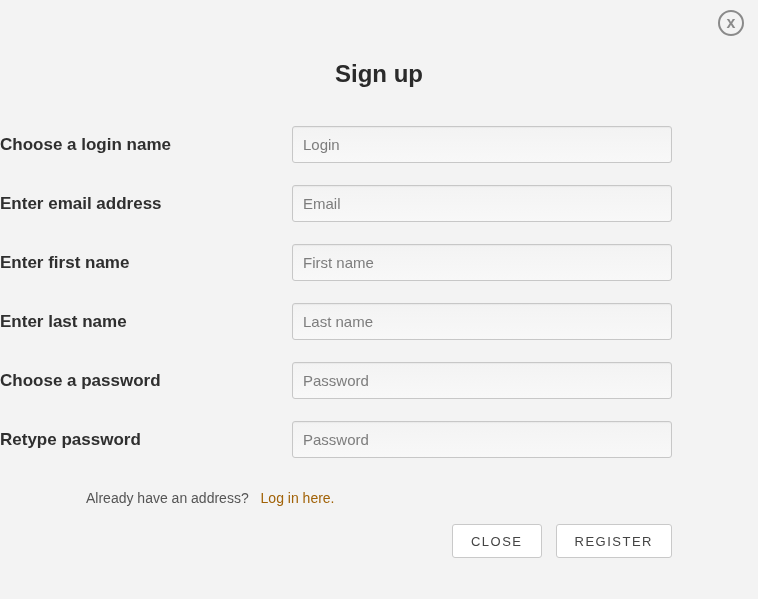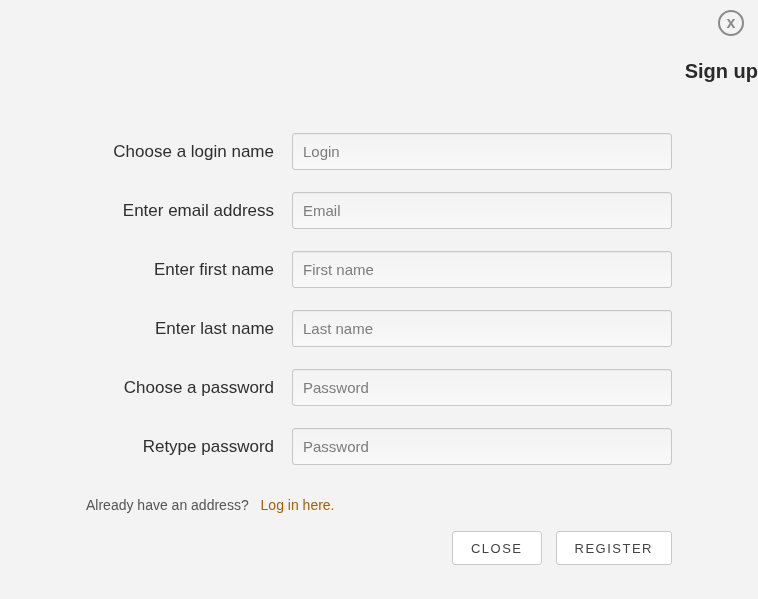--- a/index.html
+++ b/index.html
@@ -28,42 +28,42 @@
       align-items: center;
       justify-content: center;
       color: #8a8a8a;
       font-size: 16px;
       font-weight: 600;
       cursor: pointer;
       background: transparent;
       line-height: 1;
     }
     .title {
-      text-align: right;
-      font-size: 20px;
+      text-align: center;
+      font-size: 24px;
       font-weight: 600;
       color: #2a2a2a;
       margin-top: 60px;
-      margin-bottom: 50px;
+      margin-bottom: 38px;
     }
     .form {
       padding: 0 86px 0 0;
     }
     .row {
       display: flex;
       align-items: center;
       margin-bottom: 22px;
     }
     .row label {
       width: 292px;
-      text-align: right;
+      text-align: left;
       padding-right: 18px;
       font-size: 17px;
       color: #2f2f2f;
-      font-weight: 400;
+      font-weight: 700;
     }
     .row input {
       flex: 1;
       height: 37px;
       border: 1px solid #c7c7c7;
       border-radius: 3px;
       background: linear-gradient(#f3f3f3, #f8f8f8);
       padding: 0 10px;
       font-size: 15px;
       color: #555;

